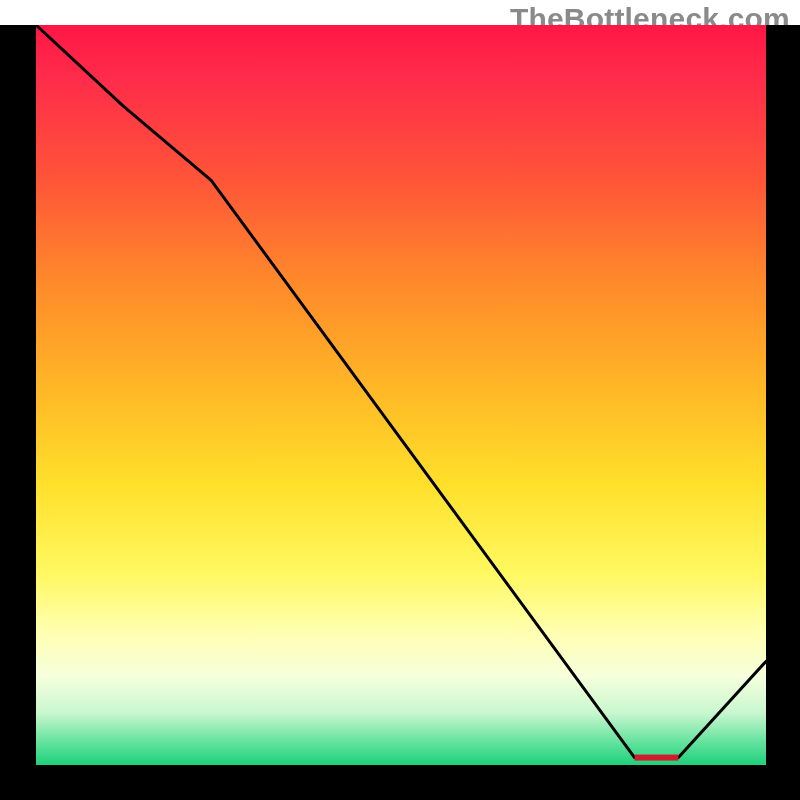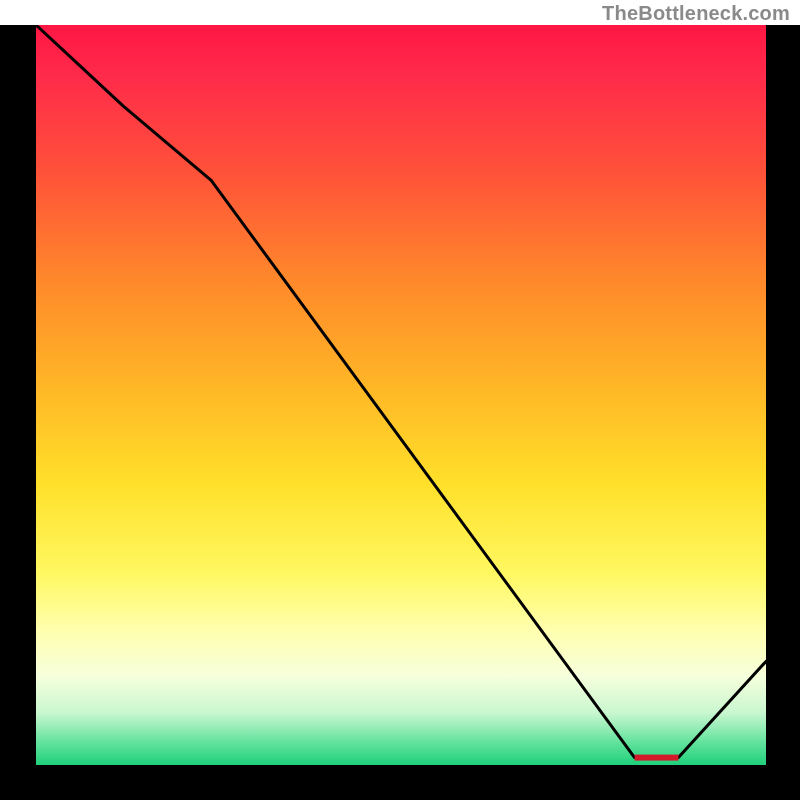--- a/index.html
+++ b/index.html
@@ -3,21 +3,21 @@
 <meta charset="utf-8">
 <style>
   * { margin: 0; padding: 0; box-sizing: border-box; }
   html, body { width: 800px; height: 800px; overflow: hidden; background: #fff; }
   .wrap { position: relative; width: 800px; height: 800px; }
   .wm {
     position: absolute;
     top: 2px;
     right: 10px;
     font-family: Arial, Helvetica, sans-serif;
-    font-size: 20px;
+    font-size: 30px;
     font-weight: 600;
     color: #8a8a8a;
     letter-spacing: 0.2px;
   }
   svg.chart {
     position: absolute;
     top: 25px;
     left: 0;
     width: 800px;
     height: 775px;

